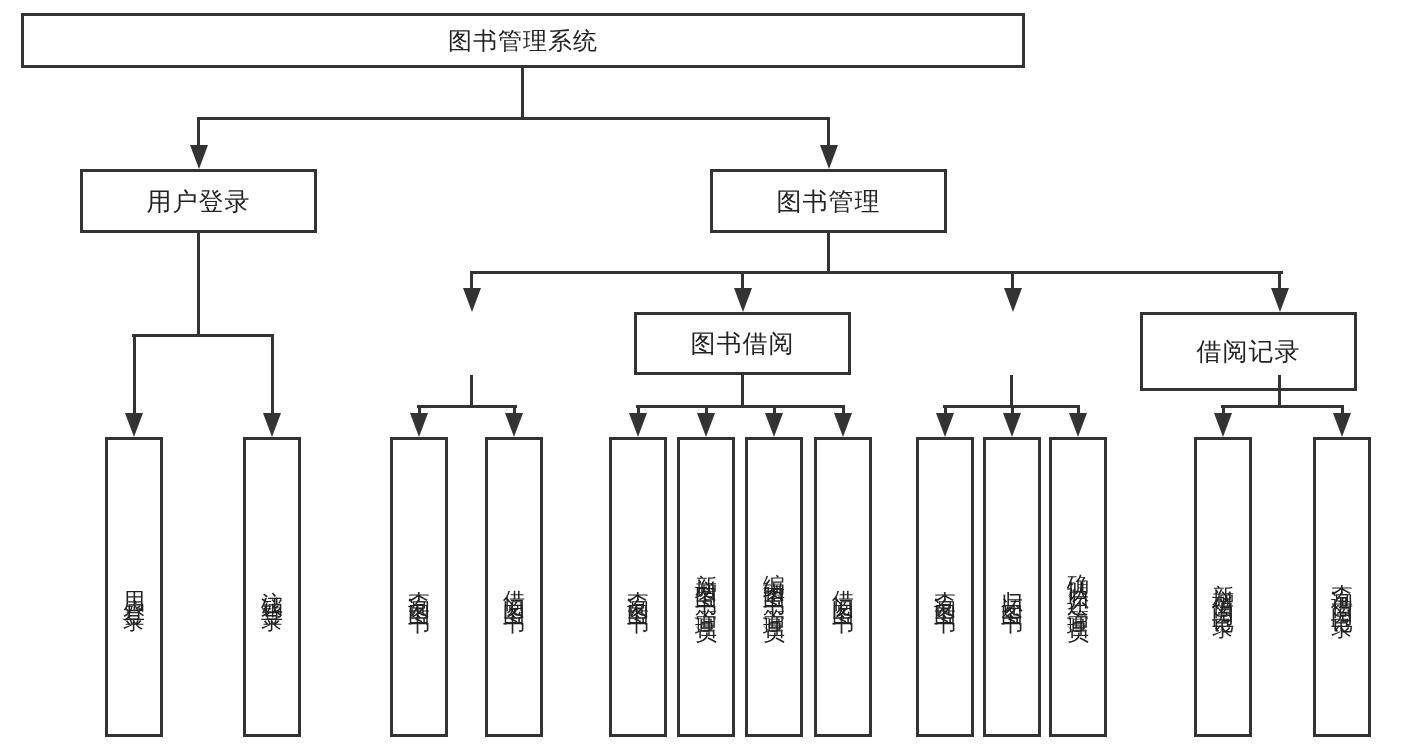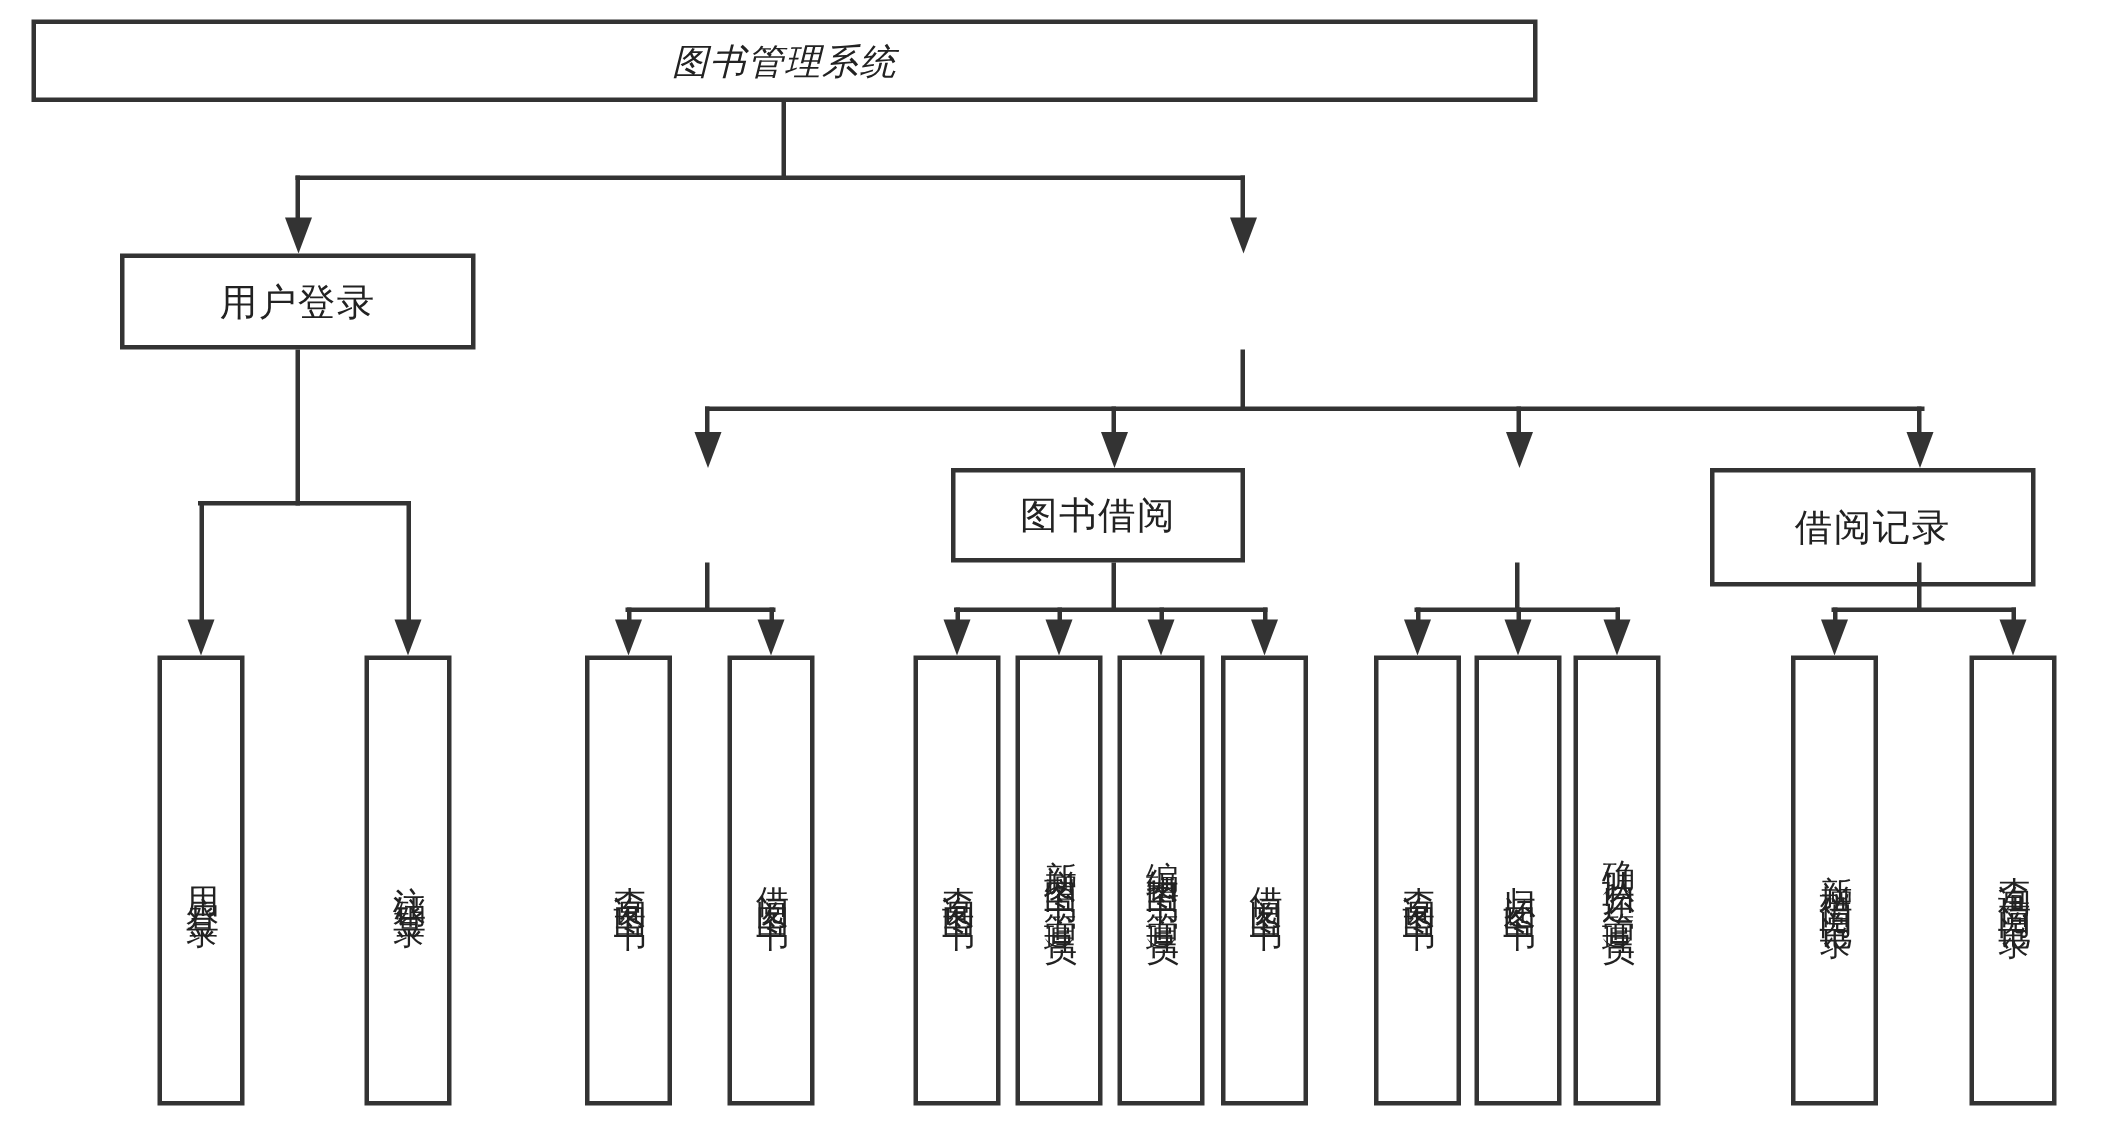--- a/index.html
+++ b/index.html
@@ -5,21 +5,21 @@
   html,body{margin:0;padding:0;background:#fff;}
   #canvas{
     position:relative;width:1405px;height:747px;background:#ffffff;
     font-family:"DejaVu Sans","Liberation Sans",sans-serif;overflow:hidden;
   }
   .box{
     position:absolute;background:#ffffff;border:3px solid #333333;box-sizing:border-box;
     display:flex;align-items:center;justify-content:center;
     color:#222222;font-size:25px;letter-spacing:1px;white-space:nowrap;
   }
-  .root{font-size:24px;font-style:italic;}
+  .root{font-size:24px;}
   .vbox{
     writing-mode:vertical-rl;text-orientation:mixed;
     font-size:22px;letter-spacing:7px;line-height:1;white-space:normal;
   }
   .line{position:absolute;background:#333333;}
   .arrow{
     position:absolute;width:0;height:0;
     border-left:9px solid transparent;border-right:9px solid transparent;
     border-top:24px solid #333333;
   }
@@ -40,40 +40,43 @@
   <div class="line" style="left:521px;top:68px;width:3px;height:50px;"></div>
   <div class="line" style="left:197px;top:117px;width:633px;height:3px;"></div>
   <div class="line" style="left:197px;top:117px;width:3px;height:30px;"></div>
   <div class="line" style="left:827px;top:117px;width:3px;height:30px;"></div>
   <div class="arrow" style="left:190px;top:145px;"></div>
   <div class="arrow" style="left:820px;top:145px;"></div>
 
   <div class="box" style="left:80px;top:169px;width:237px;height:64px;">
     <span>用户登录</span>
   </div>
+  <div class="box" style="left:710px;top:169px;width:237px;height:64px;">
+    <span>图书管理</span>
+  </div>
 
   <div class="line" style="left:197px;top:233px;width:3px;height:104px;"></div>
   <div class="line" style="left:132px;top:334px;width:142px;height:3px;"></div>
   <div class="line" style="left:132.5px;top:334px;width:3px;height:82px;"></div>
   <div class="line" style="left:270.5px;top:334px;width:3px;height:82px;"></div>
   <div class="arrow" style="left:125px;top:413px;"></div>
   <div class="arrow" style="left:263px;top:413px;"></div>
 
   <div class="line" style="left:827px;top:233px;width:3px;height:40px;"></div>
   <div class="line" style="left:470px;top:271px;width:813px;height:3px;"></div>
   <div class="line" style="left:470px;top:271px;width:3px;height:20px;"></div>
   <div class="line" style="left:741px;top:271px;width:3px;height:20px;"></div>
   <div class="line" style="left:1011px;top:271px;width:3px;height:20px;"></div>
   <div class="line" style="left:1278px;top:271px;width:3px;height:20px;"></div>
   <div class="arrow" style="left:462.5px;top:288px;"></div>
   <div class="arrow" style="left:733.5px;top:288px;"></div>
   <div class="arrow" style="left:1003.5px;top:288px;"></div>
   <div class="arrow" style="left:1270.5px;top:288px;"></div>
 
-  <div class="box" style="left:634px;top:312px;width:196px;height:63px;">
+  <div class="box" style="left:634px;top:312px;width:217px;height:63px;">
     <span>图书借阅</span>
   </div>
   <div class="box" style="left:1140px;top:312px;width:217px;height:79px;font-family:Liberation Serif, serif;">
     <span>借阅记录</span>
   </div>
 
   <div class="line" style="left:470px;top:375px;width:3px;height:32px;"></div>
   <div class="line" style="left:417px;top:405px;width:100px;height:3px;"></div>
   <div class="line" style="left:417.5px;top:405px;width:3px;height:12px;"></div>
   <div class="line" style="left:512.5px;top:405px;width:3px;height:12px;"></div>

